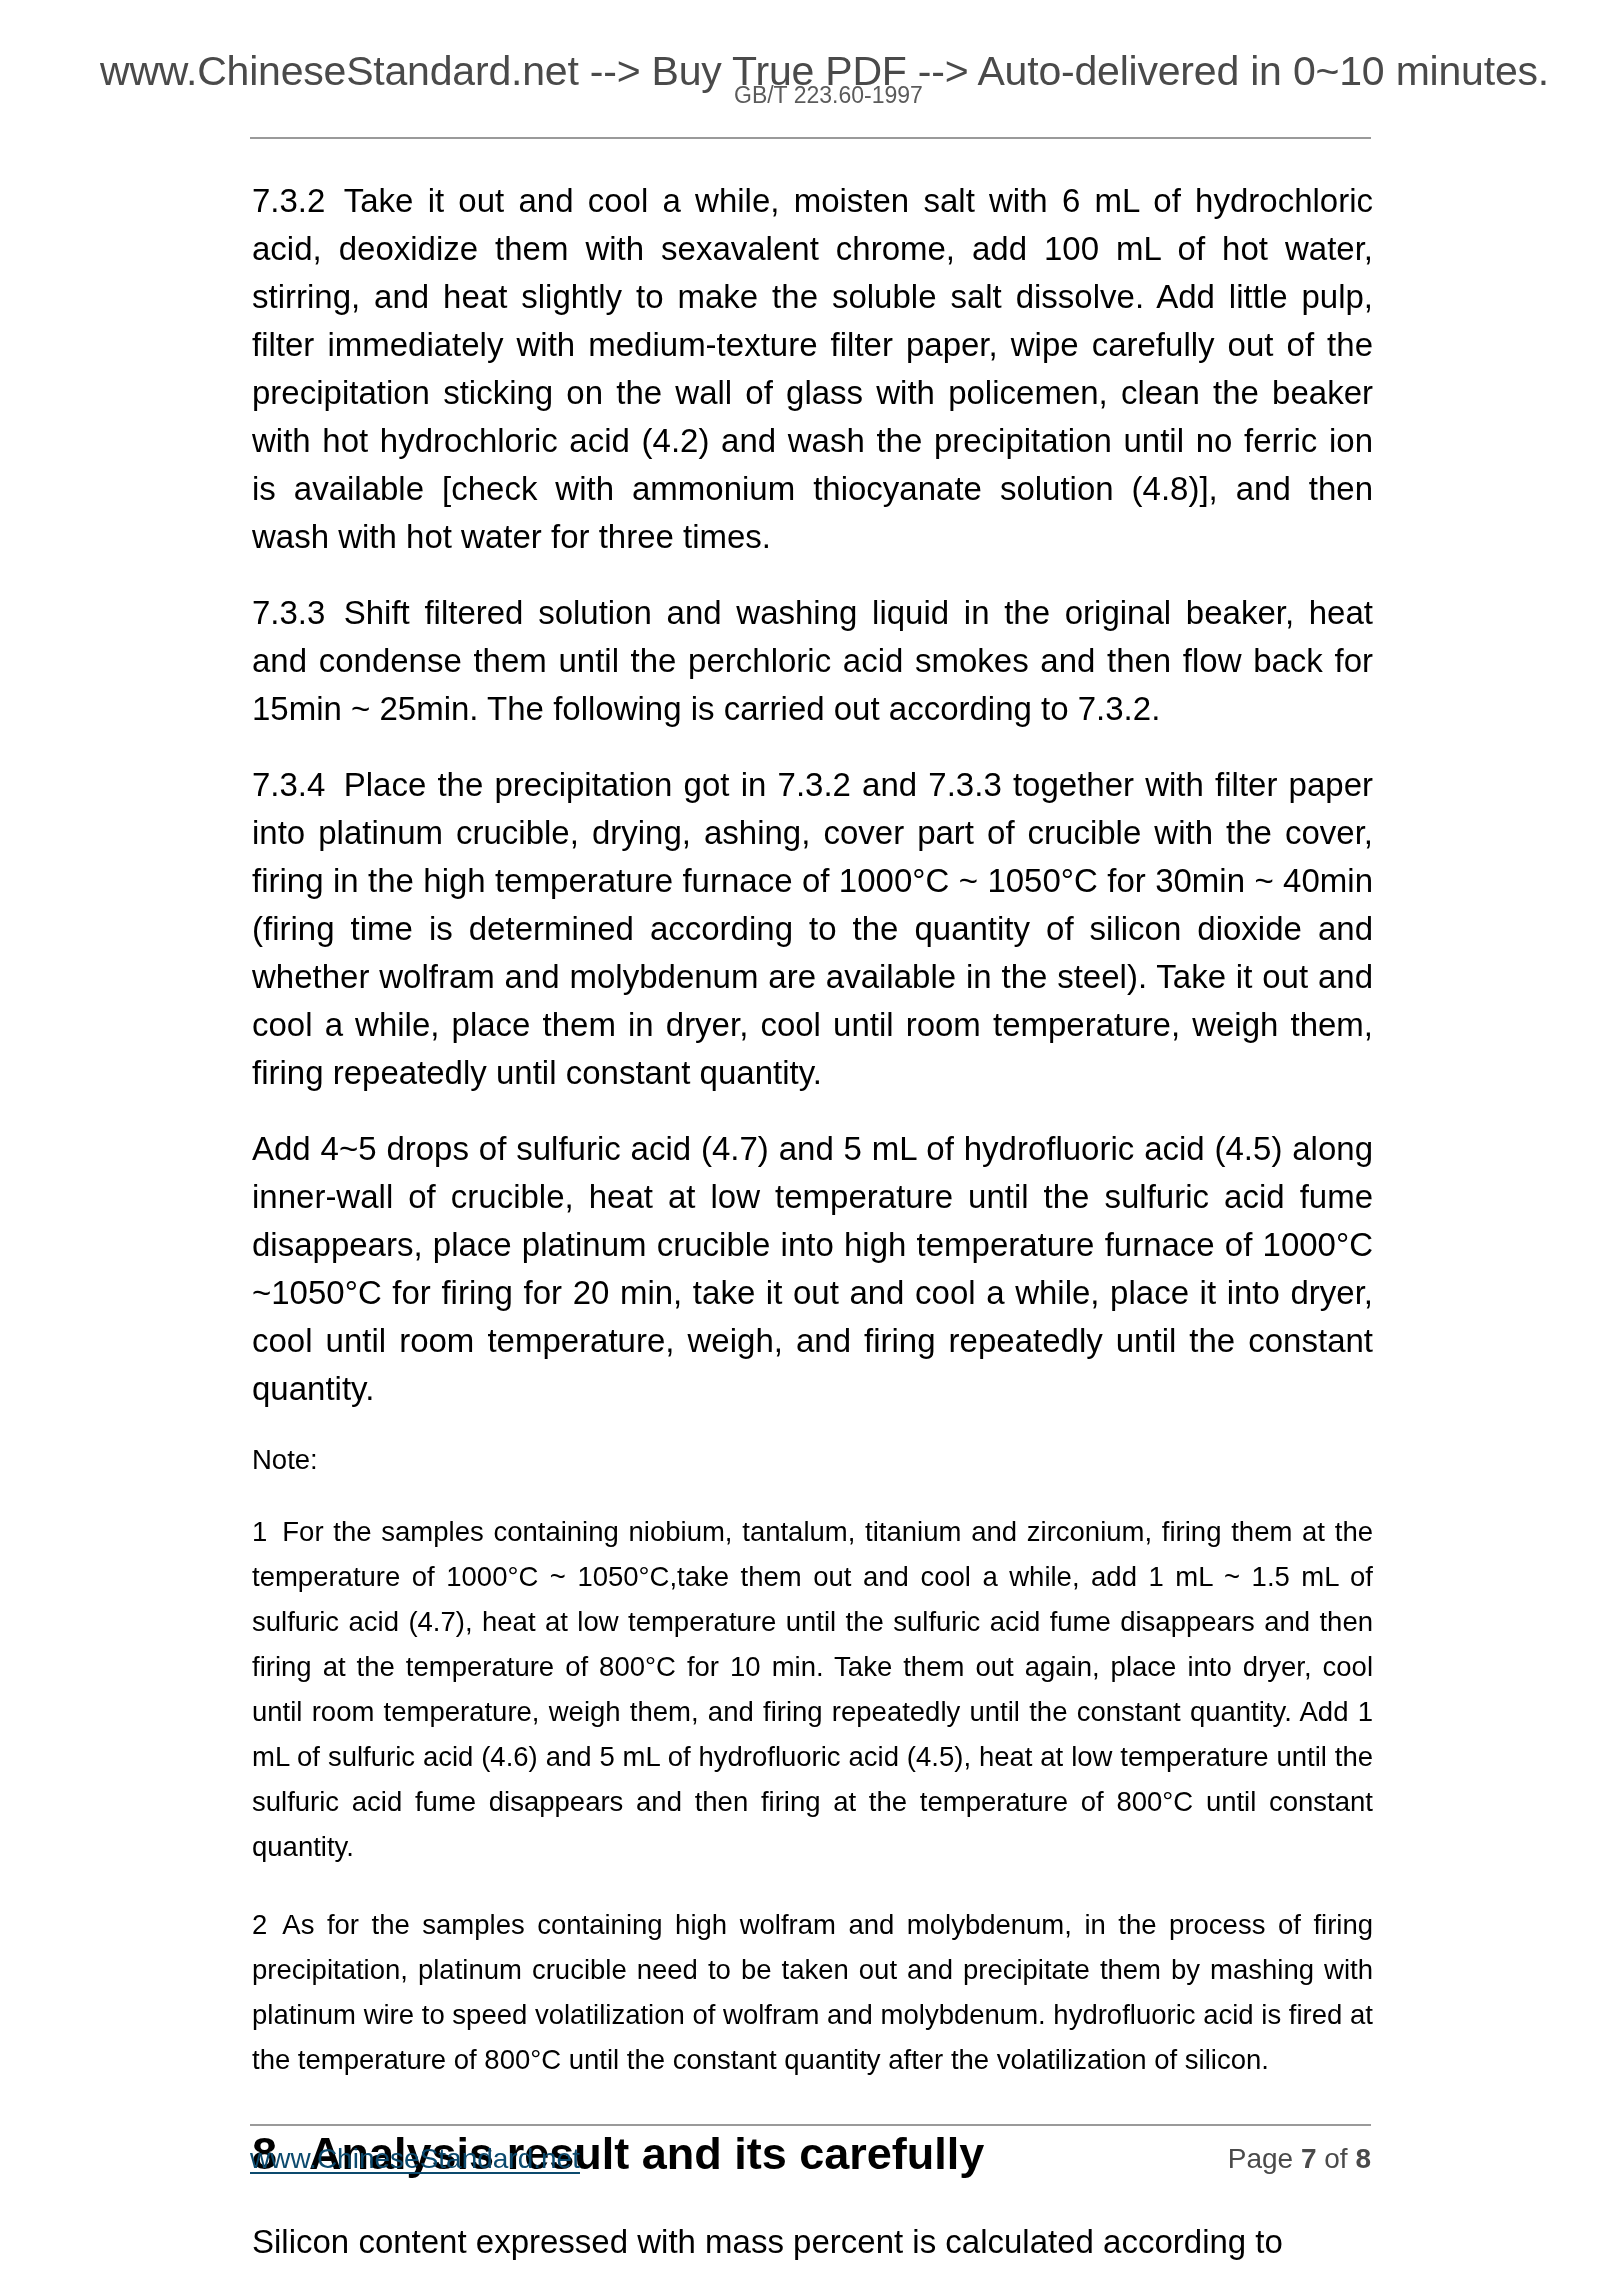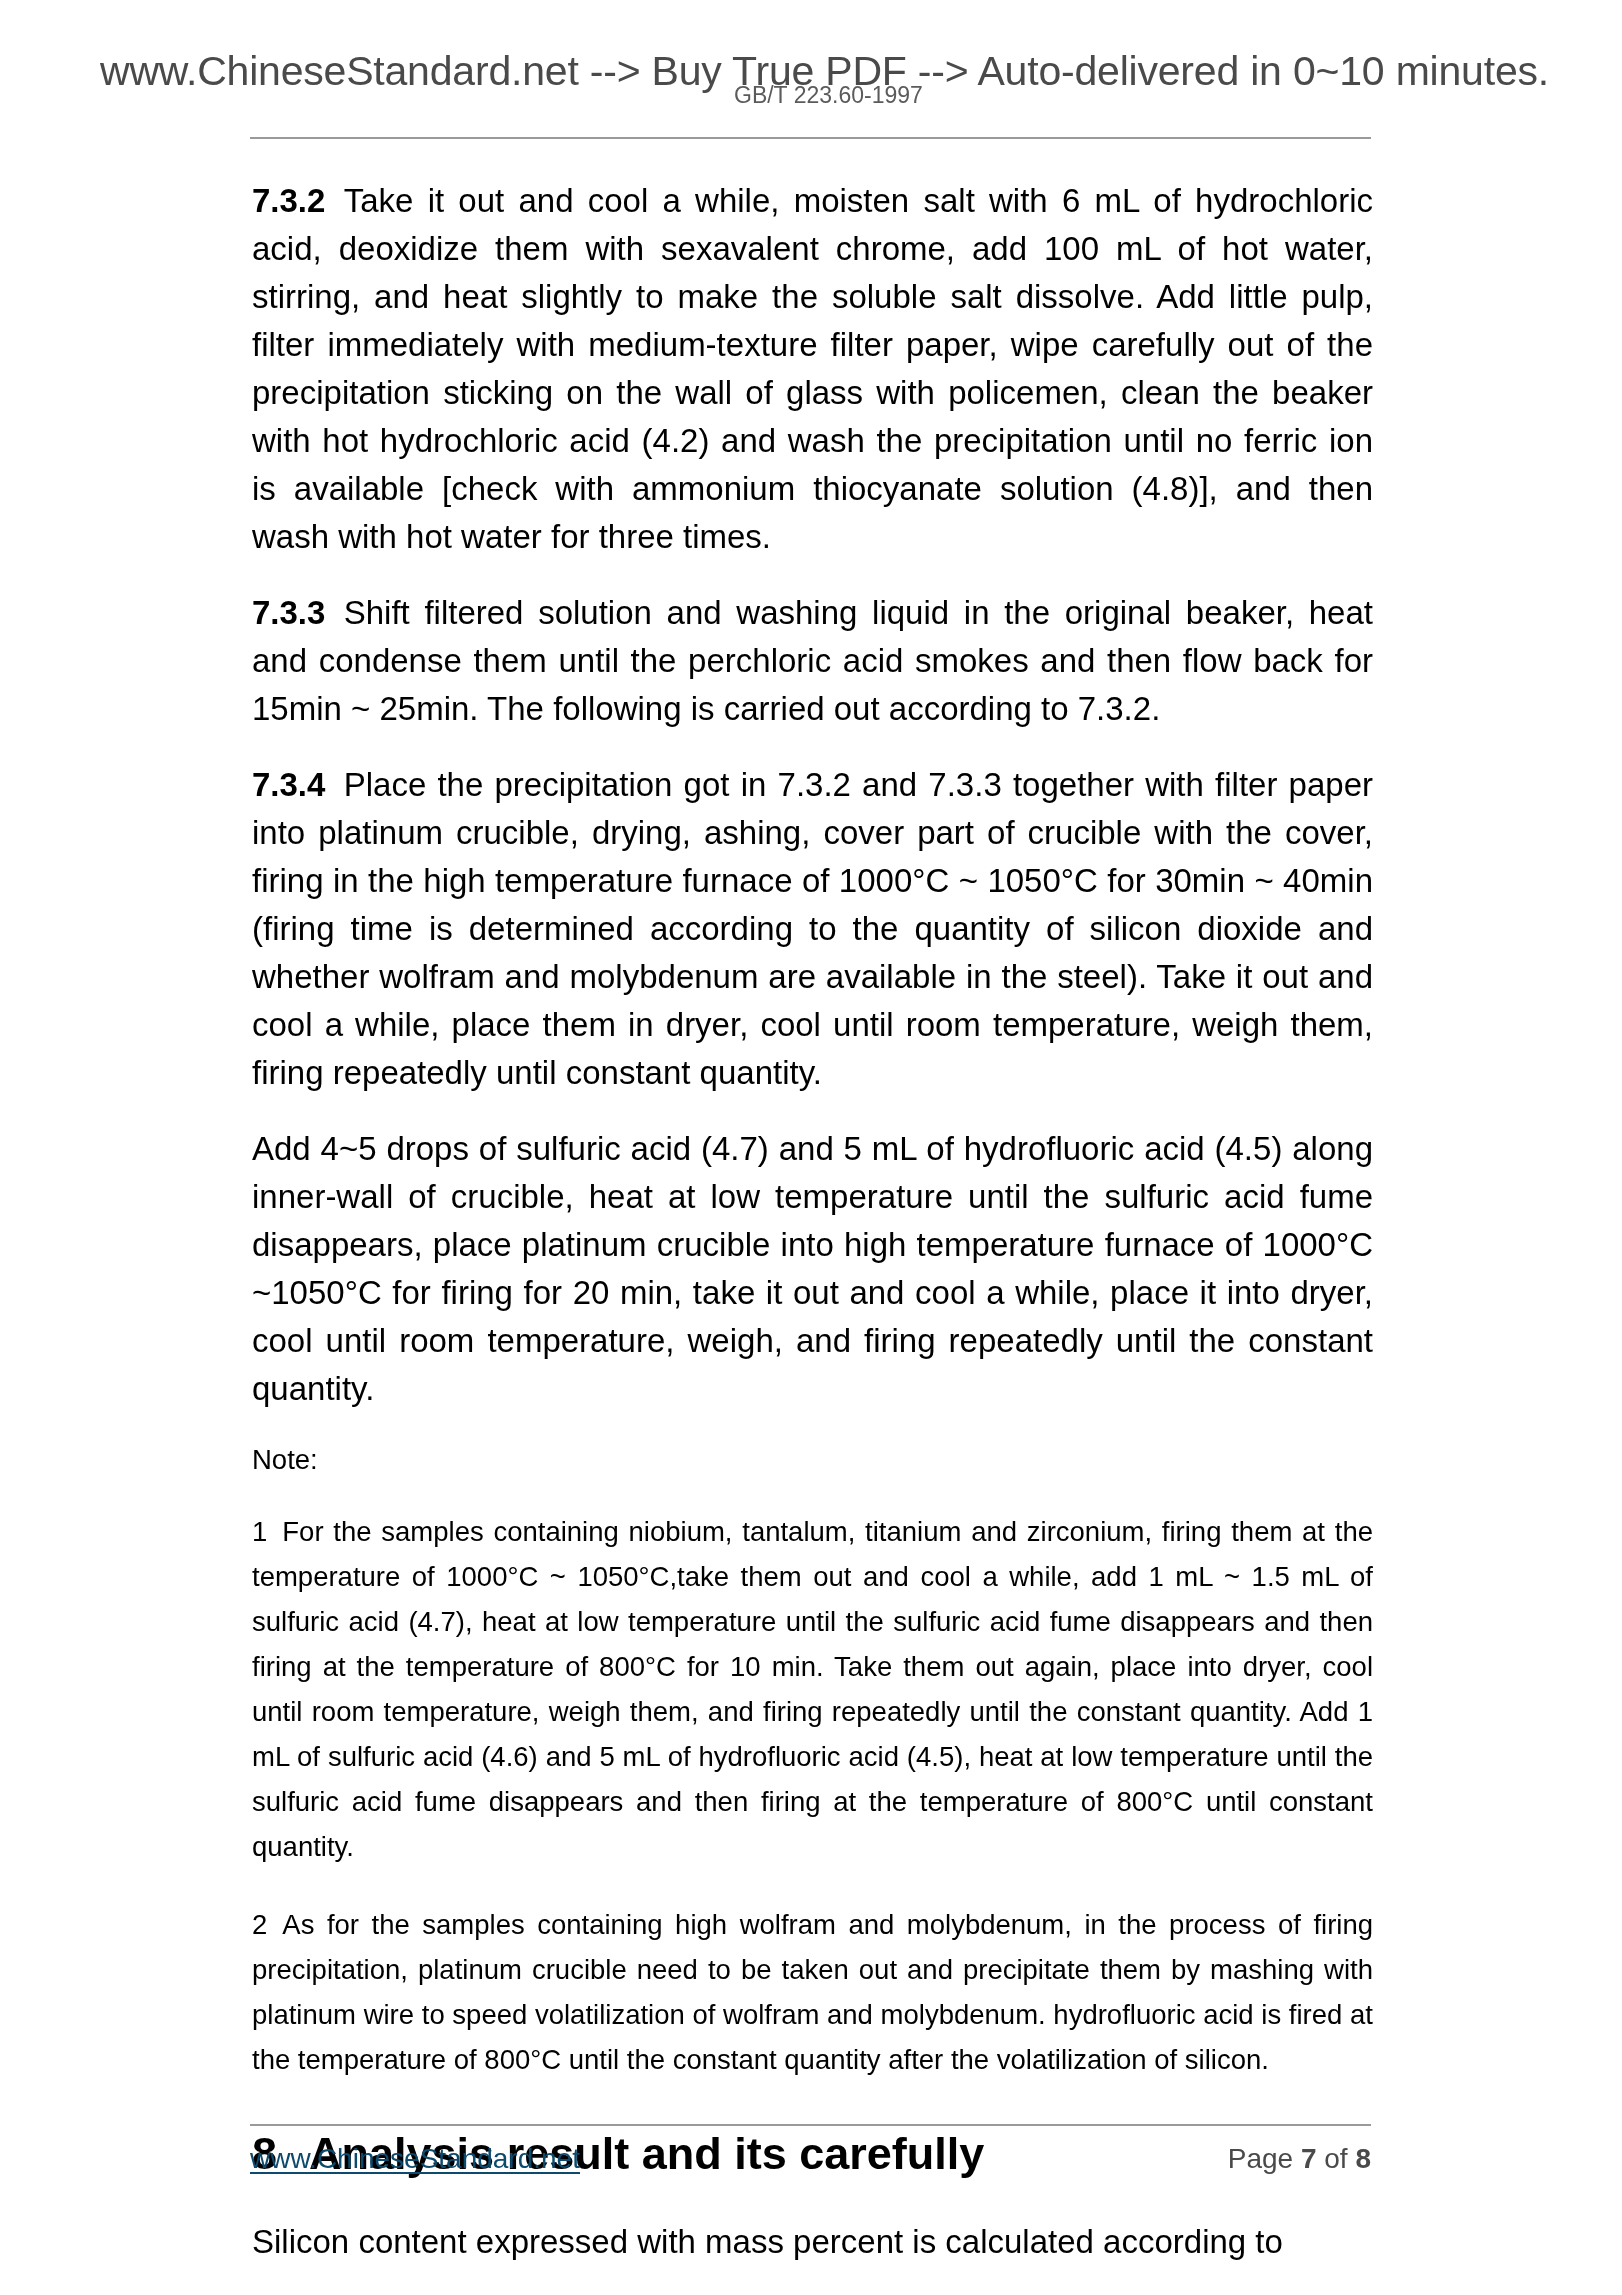--- a/index.html
+++ b/index.html
@@ -69,21 +69,21 @@
     margin: 0 0 28px 0;
     font-size: 33px;
     line-height: 48px;
     text-align: justify;
     text-justify: inter-word;
     color: #000000;
   }
   p.body:last-child { margin-bottom: 4px; }
 
   p.body .num {
-    font-weight: bold;
+    font-weight: normal;
   }
   p.body .gap {
     display: inline-block;
     width: 18.3px;
   }
 
   p.note-label {
     margin: 16.7px 0 30px 0;
     font-size: 27.5px;
     line-height: 38px;

